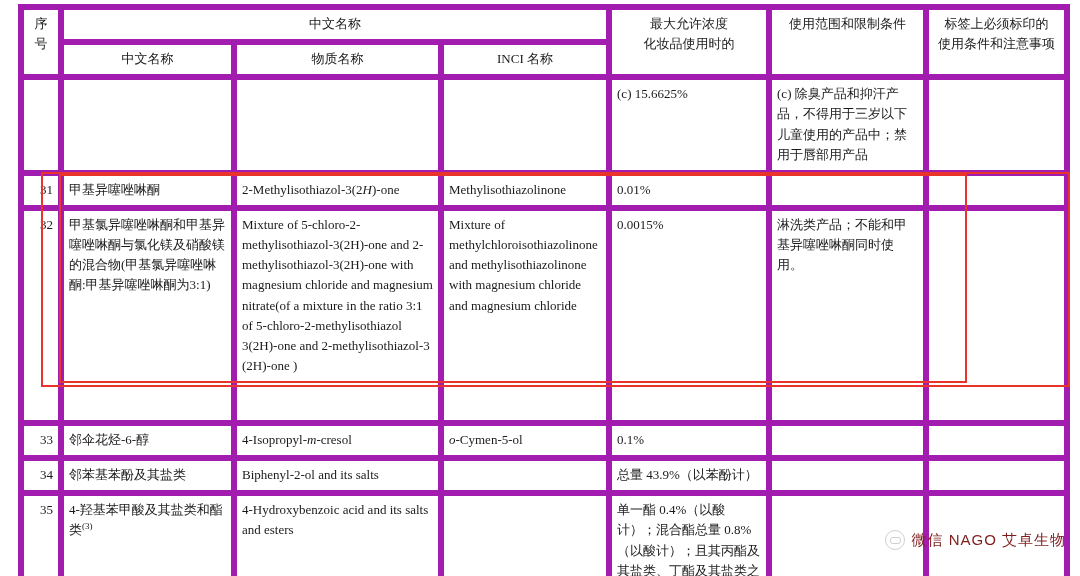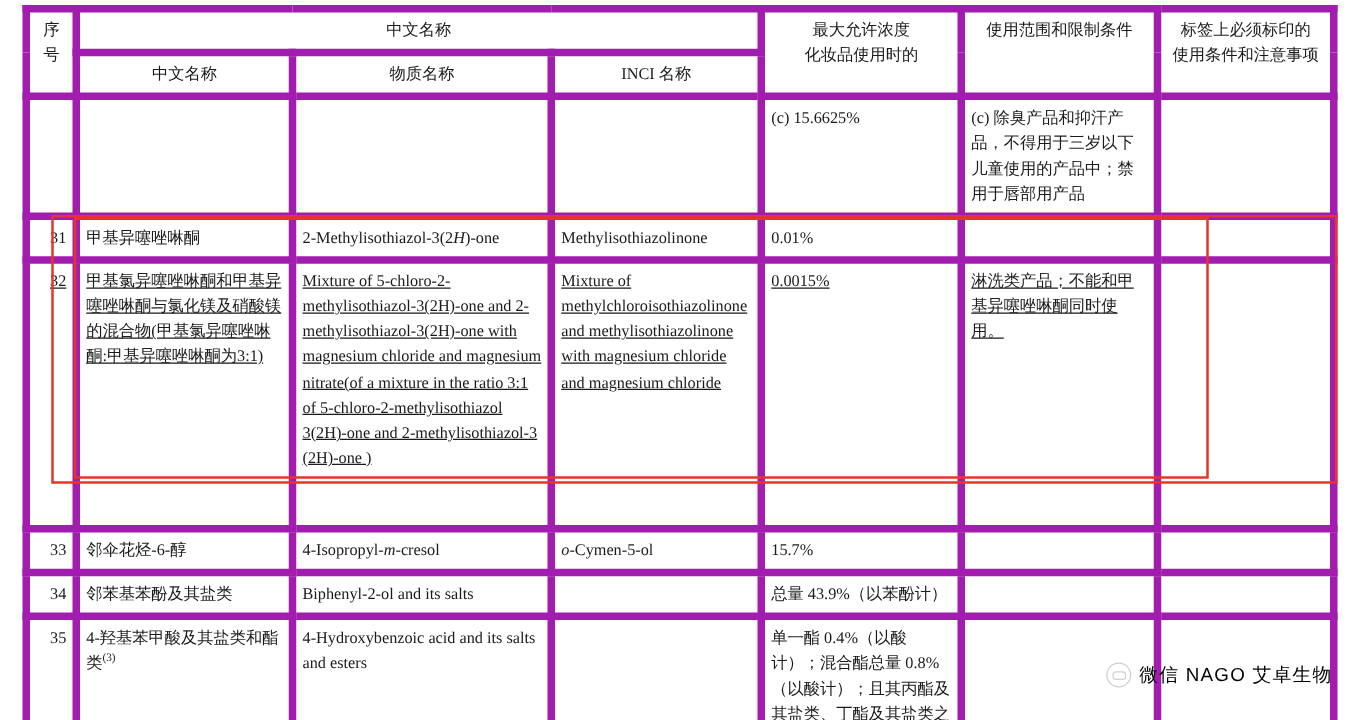--- a/index.html
+++ b/index.html
@@ -41,21 +41,21 @@
   .c-conc { width: 160px; }
   .c-scope{ width: 157px; }
   .c-label{ width: 141px; }
 
   .hdr-center {
     text-align: center;
     vertical-align: middle;
   }
   .num-cell { text-align: right; padding-left: 5px; }
   .tall-blank td { height: 74px; }
-  .row-32 td { height: 200px; text-decoration: underline; }
+  .row-32 td { height: 200px; }
   .row-35 td { height: 140px; }
 
   .hl-box {
     position: absolute;
     border: 2px solid #e8342a;
     pointer-events: none;
     box-sizing: border-box;
   }
   
   #hl-inner {
@@ -70,21 +70,21 @@
     width: 1029px;
     height: 215px;
   }
   .wm {
     position: absolute;
     right: 14px;
     bottom: 26px;
     display: flex;
     align-items: center;
     gap: 6px;
-    color: #000000;
+    color: #7f1d1d;
     font-size: 15px;
     font-family: "Liberation Sans", sans-serif;
     letter-spacing: 1px;
   }
   .wm .wm-logo {
     width: 18px; height: 18px;
     border-radius: 50%;
     border: 1.5px solid #cfcfcf;
     position: relative;
   }
@@ -159,21 +159,21 @@
         <td>Mixture of methylchloroisothiazolinone and methylisothiazolinone with magnesium chloride and magnesium chloride</td>
         <td>0.0015%</td>
         <td>淋洗类产品；不能和甲基异噻唑啉酮同时使用。</td>
         <td></td>
       </tr>
       <tr>
         <td class="num-cell">33</td>
         <td>邻伞花烃-6-醇</td>
         <td>4-Isopropyl-<span class="ital">m</span>-cresol</td>
         <td><span class="ital">o</span>-Cymen-5-ol</td>
-        <td>15.7%</td>
+        <td>0.1%</td>
         <td></td>
         <td></td>
       </tr>
       <tr>
         <td class="num-cell">34</td>
         <td>邻苯基苯酚及其盐类</td>
         <td>Biphenyl-2-ol and its salts</td>
         <td></td>
         <td>总量 43.9%（以苯酚计）</td>
         <td></td>

